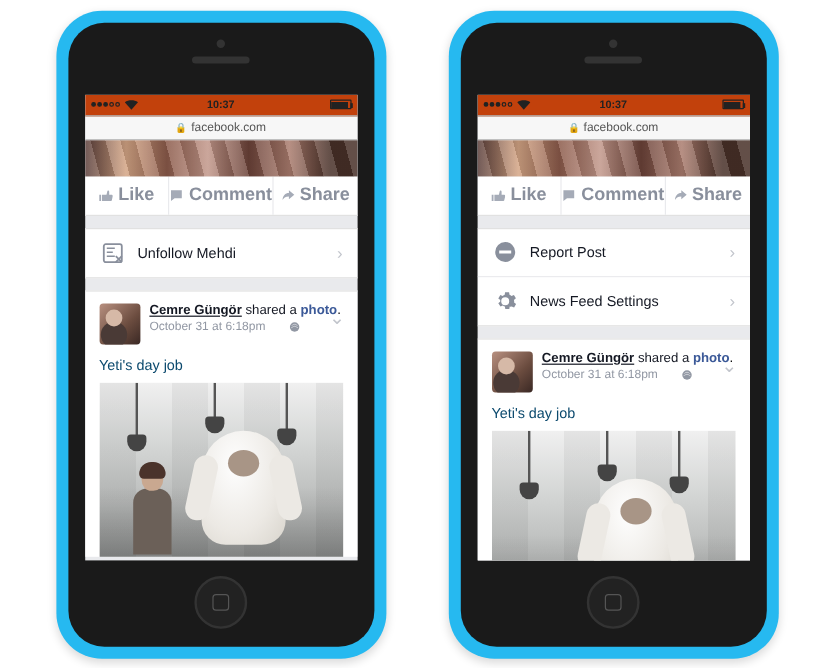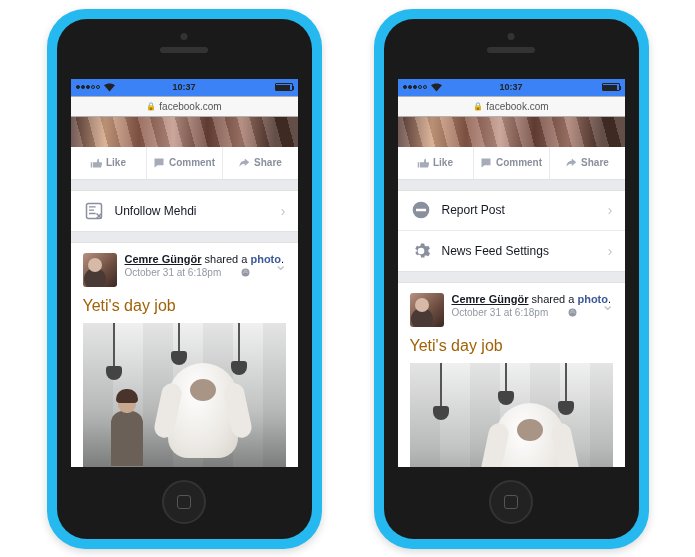--- a/index.html
+++ b/index.html
@@ -38,21 +38,21 @@
     width: 44px; height: 44px; border: 2px solid #333; border-radius: 50%;
     background: #222;
     display: flex; align-items: center; justify-content: center;
   }
   .home-sq { width: 14px; height: 14px; border: 1.5px solid #555; border-radius: 3px; }
   .screen {
     position: absolute; top: 60px; left: 14px; right: 14px; bottom: 72px;
     background: #e9eaed; overflow: hidden;
   }
   .statusbar {
-    height: 18px; background: #3b82f6; border-bottom: 1px solid #b2b2b2;
+    height: 18px; background: #c2410c; border-bottom: 1px solid #b2b2b2;
     display: flex; align-items: center; font-size: 9px; color: #222;
     padding: 0 5px; position: relative;
   }
   .sb-left, .sb-right { display: flex; align-items: center; gap: 4px; }
   .sb-center { position: absolute; left: 50%; transform: translateX(-50%); font-weight: 600; }
   .dots { display: flex; gap: 1px; }
   .dots span { width: 4px; height: 4px; border: 0.5px solid #222; border-radius: 50%; }
   .dots span.f { background: #222; }
   .battery { width: 18px; height: 8px; border: 0.8px solid #222; border-radius: 1px; position: relative; }
   .battery::after { content:''; position:absolute; right:-2px; top:2px; width:1.5px; height:4px; background:#222; }
@@ -70,21 +70,21 @@
   }
   .photo-strip::before { content:''; position:absolute; inset:0;
     background: repeating-linear-gradient(75deg, rgba(255,255,255,0.15) 0 12px, rgba(0,0,0,0.12) 12px 24px); }
   .action-bar {
     height: 33px; background: #fff; border-bottom: 1px solid #e1e1e1;
     display: flex;
     margin-bottom: 10px;
   }
   .action-btn {
     flex: 1; display:flex; align-items:center; justify-content:center;
-    gap: 4px; font-size: 10px; color: #898f9c; font-weight: 600;
+    gap: 4px; font-size: 15px; color: #898f9c; font-weight: 600;
     border-right: 1px solid #e9eaed;
   }
   .action-btn:last-child { border-right: none; }
   .action-btn svg { width: 12px; height: 12px; fill: #a5abb7; }
   .notice-card {
     background: #fff; margin: 0 0 10px 0;
     border-top: 1px solid #e1e1e1; border-bottom: 1px solid #e1e1e1;
   }
   .notice-text {
     padding: 10px 12px; font-size: 11px; color: #90949c; line-height: 1.4;
@@ -115,21 +115,21 @@
     position: relative; overflow: hidden;
   }
   .avatar::after { content:''; position:absolute; left:5px; top:5px; width:14px; height:14px;
     background:#d6b9a7; border-radius:50%; box-shadow: 0 14px 0 4px #4a3a36; }
   .post-meta { font-size: 11px; }
   .post-author { color: #141823; font-weight: 700; text-decoration: underline; }
   .post-verb { color: #141823; font-weight: 400; }
   .post-link { color: #3b5998; font-weight: 700; }
   .post-time { color: #9197a3; font-size: 10px; display:flex; align-items:center; gap:20px; margin-top:2px;text-align:center; }
   .post-chev { position: absolute; right: 10px; top: 12px; color: #c2c5cc; }
-  .post-body { padding: 4px 12px 8px; font-size: 16px; color: #a16207; }
+  .post-body { padding: 4px 12px 8px; font-size: 12px; color: #0c4a6e; }
   .post-photo {
     margin: 0 12px; height: 145px; position: relative; overflow: hidden;
     background: linear-gradient(180deg, #f0f0f0 0%, #d5d7d6 35%, #b9bbba 70%, #989a99 100%);
   }
   .office-bg { position:absolute; inset:0;
     background:
       linear-gradient(180deg, rgba(0,0,0,0) 60%, rgba(0,0,0,0.15) 100%),
       repeating-linear-gradient(90deg, rgba(0,0,0,0.05) 0 30px, rgba(0,0,0,0) 30px 60px);
   }
   .lamp { position:absolute; top:0; left:30px; width:2px; height:45px; background:#555; }

